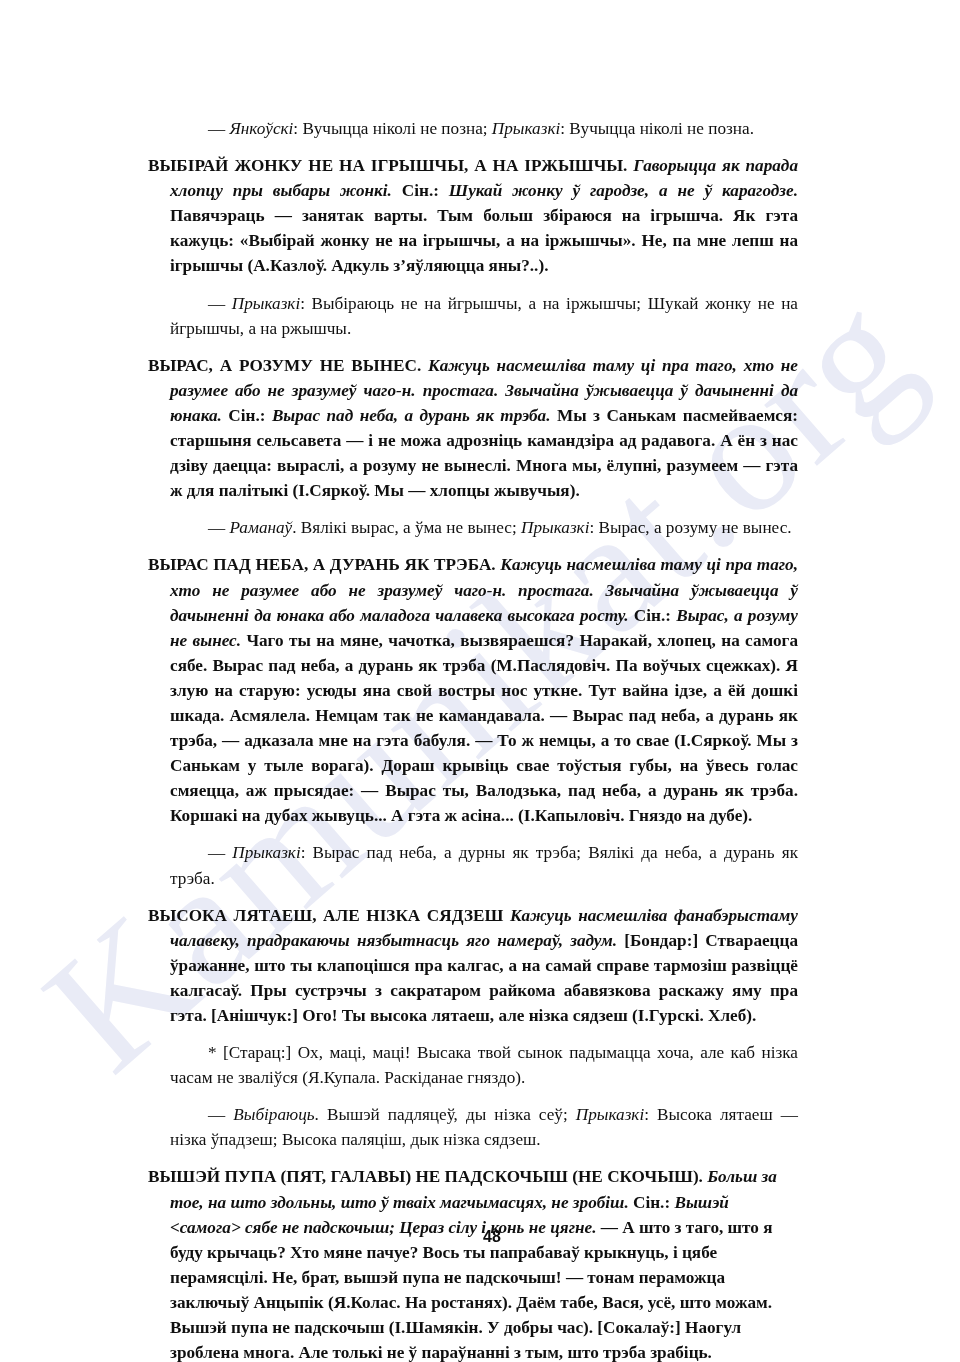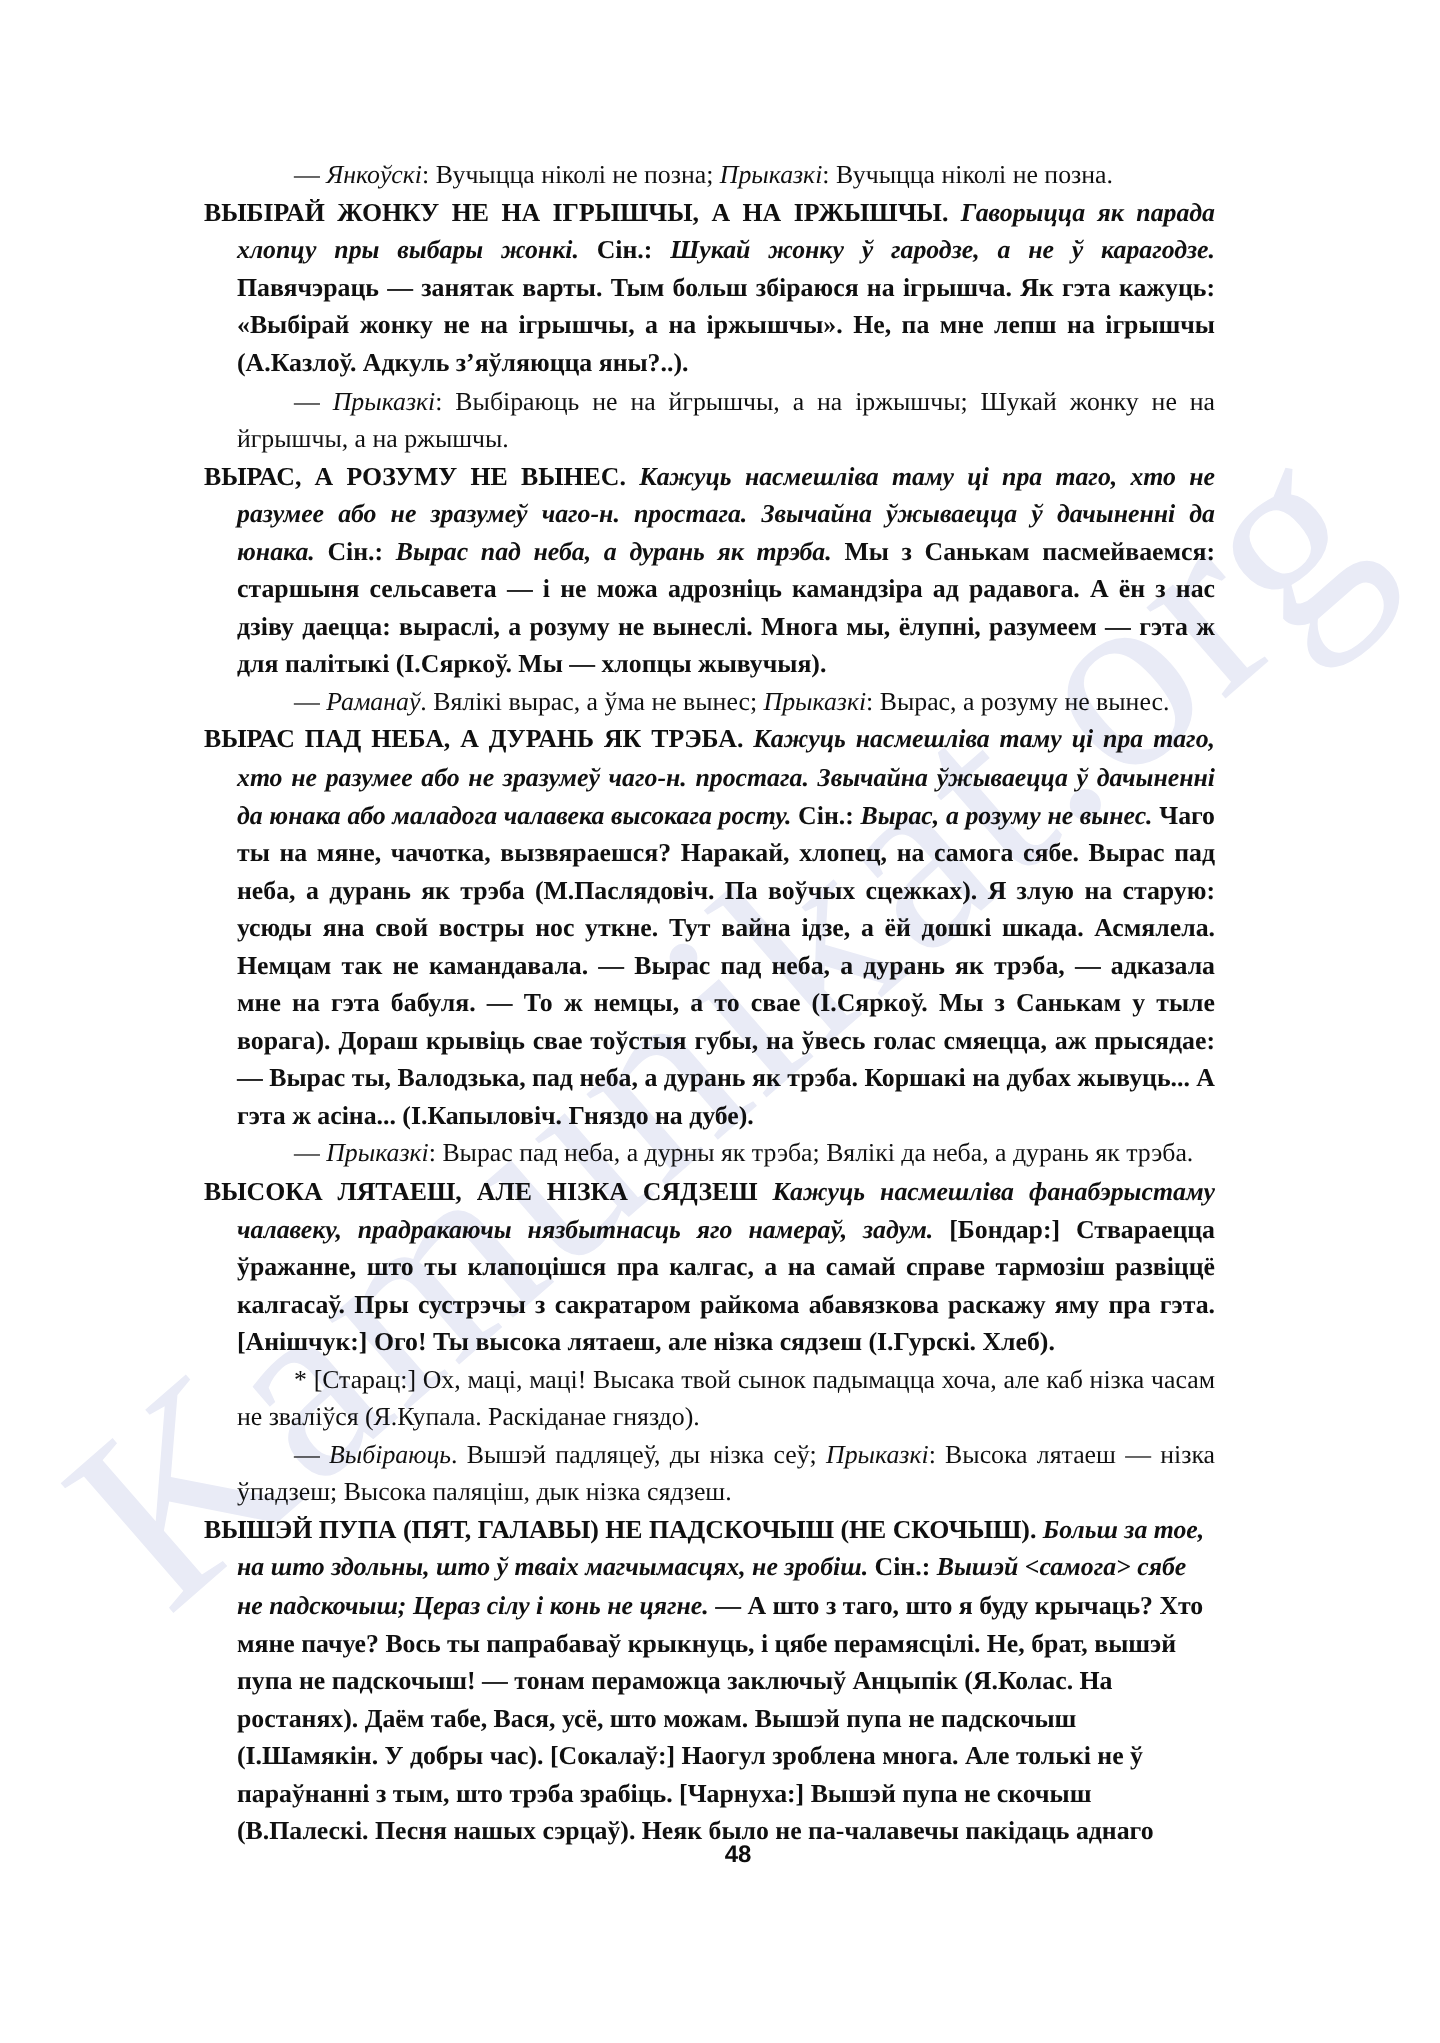--- a/index.html
+++ b/index.html
@@ -40,21 +40,21 @@
     top: 104px;
     width: 652px;
     z-index: 2;
     font-size: 17.2px;
     line-height: 25.1px;
     text-align: justify;
     text-justify: inter-word;
     hyphens: none;
   }
   .content p {
-    margin: 0;
+    margin: 12px;
     padding: 0;
   }
   
   .p-hang {
     
     padding-left: 22px;
     text-indent: -22px;
     font-weight: bold;
   }
   .p-dash {

